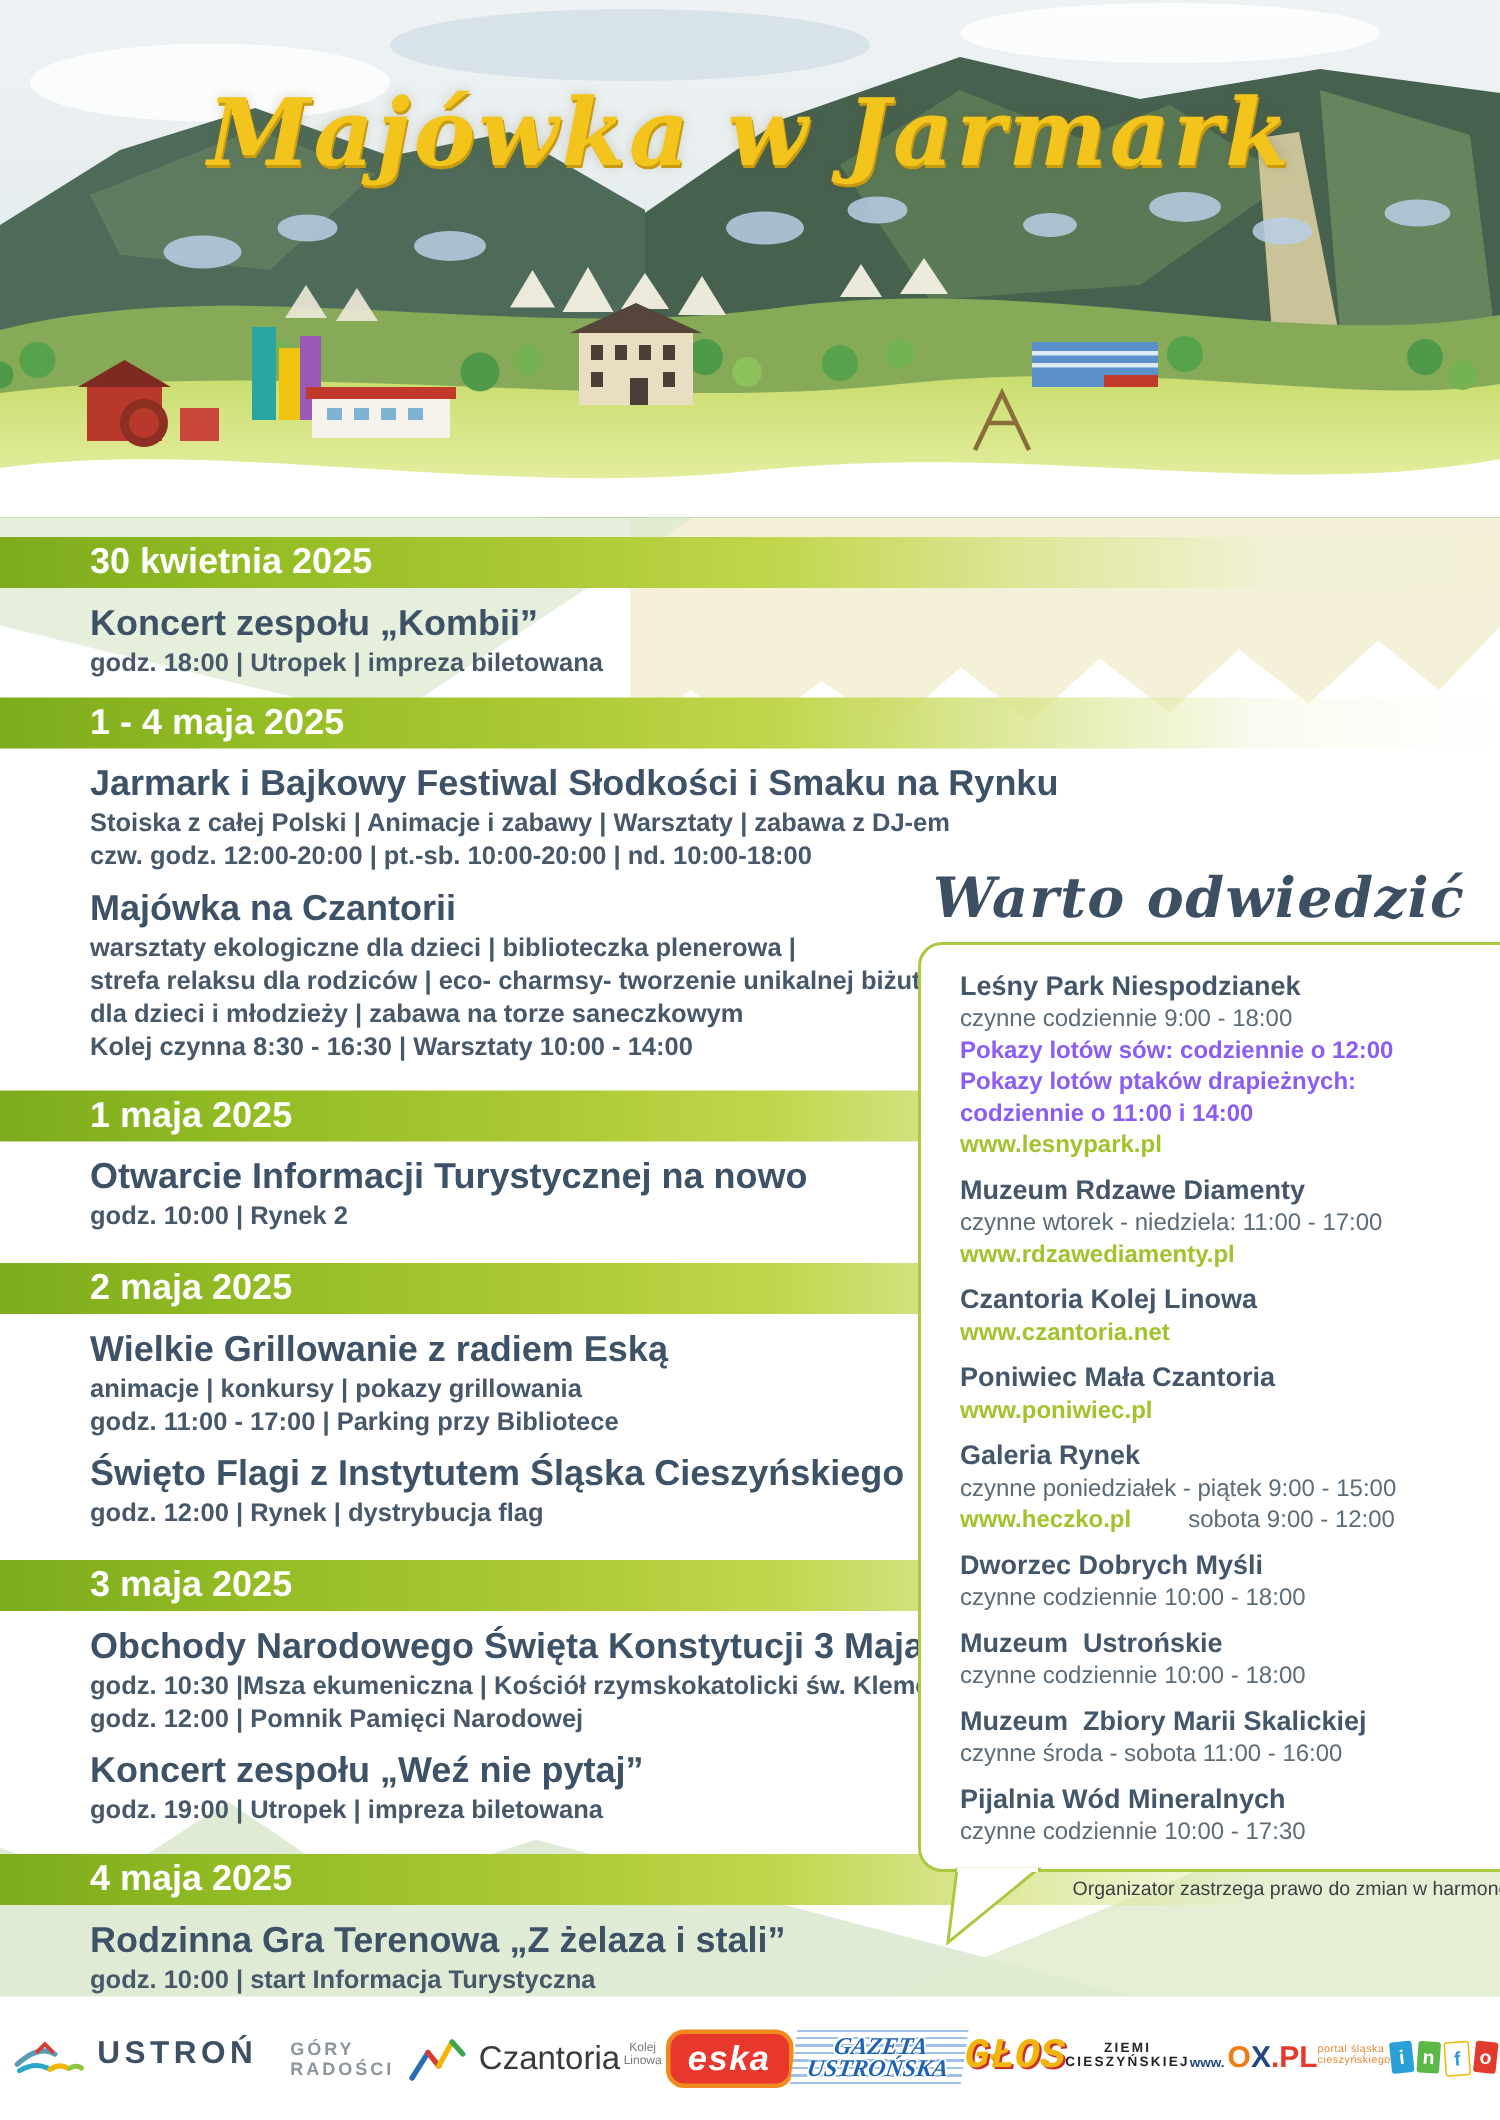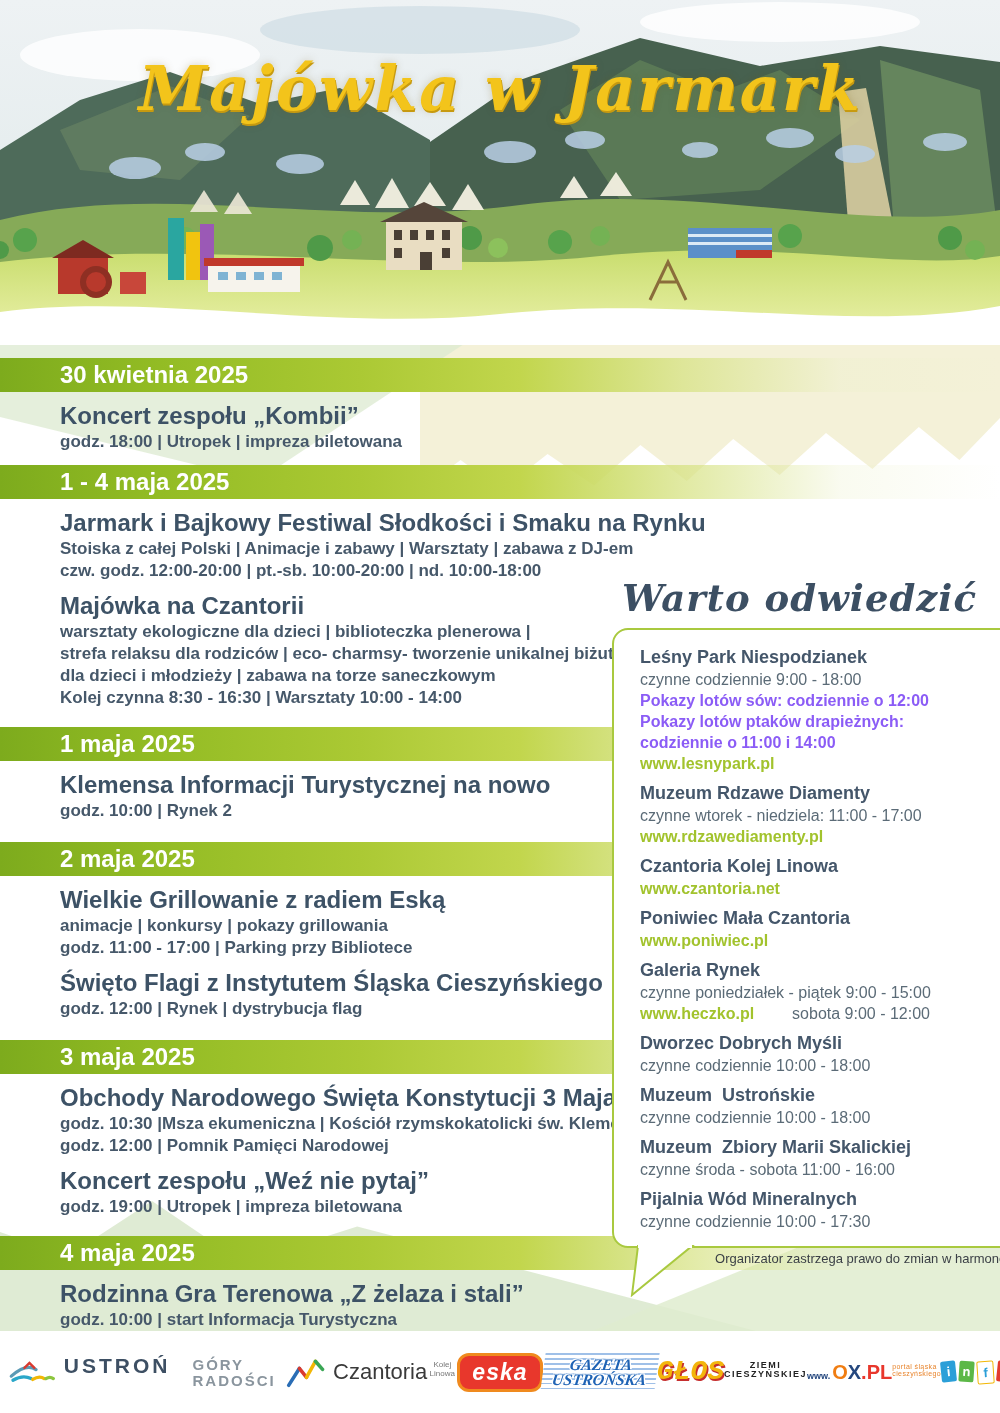--- a/index.html
+++ b/index.html
@@ -51,21 +51,21 @@
   .place-line.split .right{color:#5b6b77;font-weight:400;margin-left:38px;}
   .tail{margin-left:14px;margin-top:-3px;display:block;}
   .note{margin-top:-46px;text-align:right;font-size:13px;color:#3a3f45;padding-right:2px;}
 
   
   .footer{position:absolute;left:0;bottom:0;width:1000px;height:82px;background:#fff;z-index:7;
     display:flex;align-items:center;justify-content:space-evenly;padding:0 8px;box-sizing:border-box;}
   .logo{display:flex;align-items:center;gap:8px;}
   .logo-col{display:flex;line-height:1.05;}
   .ustron-name{font-size:21px;font-weight:700;color:#3d4f63;letter-spacing:3px;}
-  .ustron-sub{font-size:15px;font-weight:700;color:#8a959e;letter-spacing:2px;margin-top:2px;padding-left:22px;}
+  .ustron-sub{font-size:12px;font-weight:700;color:#8a959e;letter-spacing:2px;margin-top:2px;padding-left:22px;}
   .czan-name{font-size:22px;color:#3a3a3a;font-weight:400;}
   .czan-sub{font-size:8px;color:#777;text-align:center;margin-top:1px;}
   .eska{background:#e8372c;border:3px solid #f08a1e;border-radius:12px;padding:3px 12px;
     color:#fff;font-weight:700;font-style:italic;font-size:23px;letter-spacing:1px;}
   .gazeta{transform:skewX(-8deg);padding:4px 10px;text-align:center;
     background:repeating-linear-gradient(to bottom,#9fc0e8 0,#9fc0e8 1.5px,#fff 1.5px,#fff 5px);}
   .gazeta div{font-family:"Liberation Serif",serif;font-style:italic;font-weight:700;
     font-size:16px;color:#1f63b5;line-height:15px;
     text-shadow:1px 1px 0 #fff,-1px -1px 0 #fff,1px -1px 0 #fff,-1px 1px 0 #fff;}
   .glos-name{font-family:Liberation Mono, monospace;font-style:italic;font-weight:700;font-size:28px;
@@ -237,21 +237,21 @@
           <div class="event-title">Majówka na Czantorii</div>
           <div class="event-line">warsztaty ekologiczne dla dzieci | biblioteczka plenerowa |</div>
           <div class="event-line">strefa relaksu dla rodziców | eco- charmsy- tworzenie unikalnej biżuterii</div>
           <div class="event-line">dla dzieci i młodzieży | zabawa na torze saneczkowym</div>
           <div class="event-line">Kolej czynna 8:30 - 16:30 | Warsztaty 10:00 - 14:00</div>
         </div>
       </section>
       <section class="date-section" style="margin-top: 18px;">
         <div class="band">1 maja 2025</div>
         <div class="event">
-          <div class="event-title">Klemensa Informacji Turystycznej na nowo</div>
+          <div class="event-title">Otwarcie Informacji Turystycznej na nowo</div>
           <div class="event-line">godz. 10:00 | Rynek 2</div>
         </div>
       </section>
       <section class="date-section" style="margin-top: 20px;">
         <div class="band">2 maja 2025</div>
         <div class="event">
           <div class="event-title">Wielkie Grillowanie z radiem Eską</div>
           <div class="event-line">animacje | konkursy | pokazy grillowania</div>
           <div class="event-line">godz. 11:00 - 17:00 | Parking przy Bibliotece</div>
         </div>

